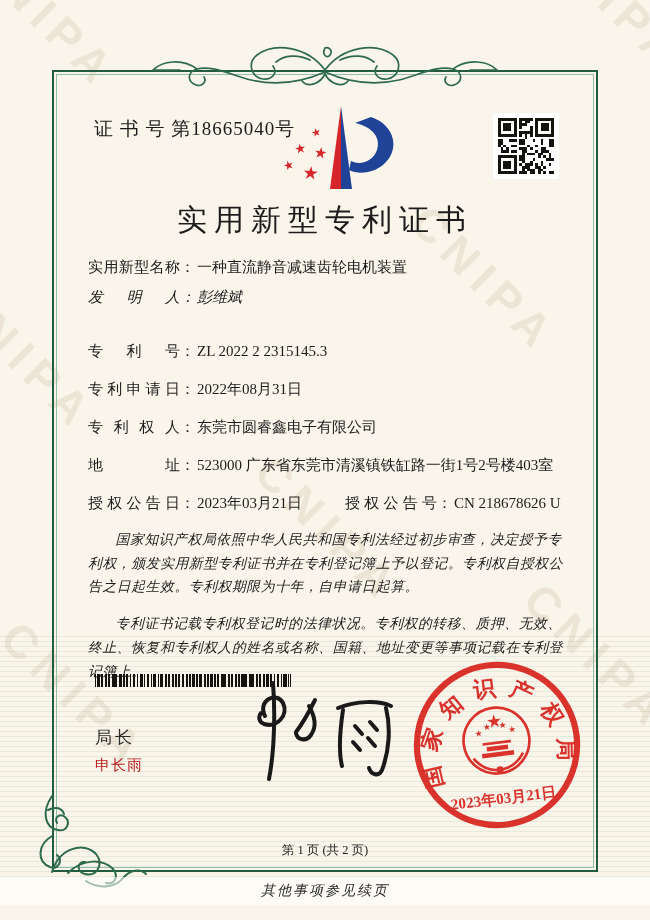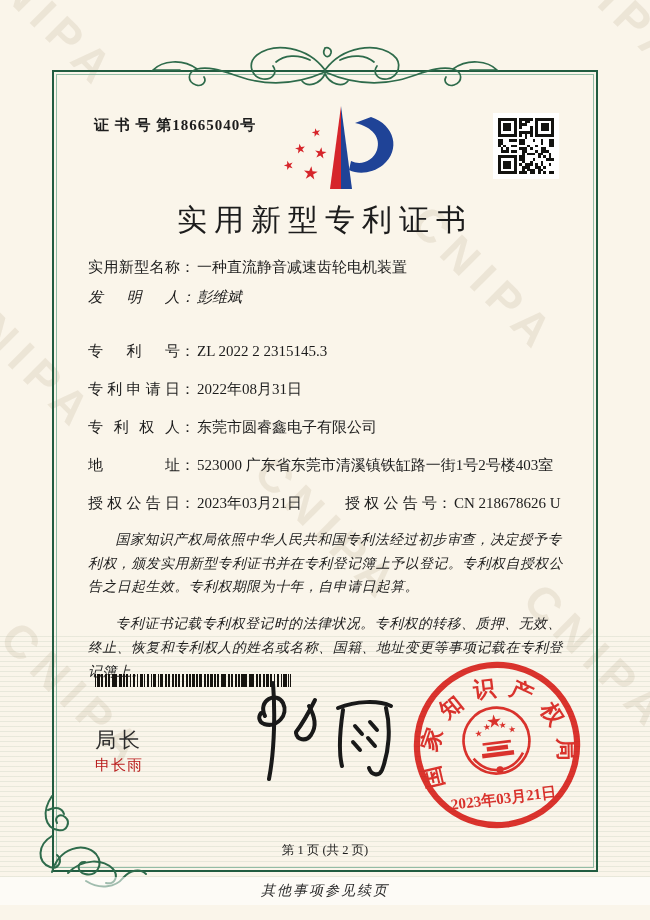--- a/index.html
+++ b/index.html
@@ -16,41 +16,41 @@
   .waves{position:absolute;left:0;top:636px;width:650px;height:242px;
          background:repeating-linear-gradient(180deg,rgba(140,165,140,0.16) 0 1px,transparent 1px 5px);
          pointer-events:none;}
   
   .frame{position:absolute;left:52px;top:70px;width:546px;height:802px;
          border:2.5px solid #215c40;box-sizing:border-box;}
   .frame::before{content:"";position:absolute;left:2px;top:2px;right:2px;bottom:2px;
          border:1px solid #94bda6;}
   .ornament{position:absolute;pointer-events:none;}
   
-  .cert-no{position:absolute;left:94px;top:116px;font-size:15px;letter-spacing:1px;font-weight:bold;}
+  .cert-no{position:absolute;left:94px;top:116px;font-size:19px;letter-spacing:1px;}
   .logo{position:absolute;left:275px;top:103px;}
   .qr-box{position:absolute;left:493px;top:113px;width:66px;height:66px;background:#fff;
           display:flex;align-items:center;justify-content:center;}
   .title{position:absolute;left:0;top:200px;width:650px;text-align:center;
          font-size:30px;font-weight:normal;letter-spacing:7px;}
   .fields{position:absolute;left:0;top:0;width:650px;}
   .field-row{position:absolute;left:88px;font-size:15px;white-space:nowrap;height:22px;}
   .lab{display:inline-block;width:92px;text-align:justify;text-align-last:justify;}
   .colon{display:inline-block;margin-right:2px;}
   .grant-group{position:absolute;left:257px;top:0;white-space:nowrap;}
   .paras{position:absolute;left:88px;top:528px;width:478px;}
   .paras p{margin:0 0 13px 0;font-size:13.8px;font-style:italic;line-height:1.72;
            text-indent:2em;letter-spacing:0.6px;}
   .barcode{position:absolute;left:95px;top:674px;width:196px;height:13px;
      background-image:
        repeating-linear-gradient(90deg,#16130e 0 1.5px,transparent 1.5px 3.5px),
        repeating-linear-gradient(90deg,#16130e 0 1px,transparent 1px 6.5px),
        repeating-linear-gradient(90deg,transparent 0 2px,#16130e 2px 3px,transparent 3px 9px);}
   .signer-title{position:absolute;left:95px;top:726px;font-family:"Liberation Sans",sans-serif;
-       font-size:21px;letter-spacing:3px;color:#2b2b2b;}
+       font-size:17px;letter-spacing:3px;color:#2b2b2b;}
   .signer-name{position:absolute;left:95px;top:756px;font-family:"Liberation Sans",sans-serif;
        font-size:15px;letter-spacing:1px;color:#b91c1c;}
   .signature{position:absolute;left:235px;top:676px;}
   .seal{position:absolute;left:408px;top:656px;transform:rotate(-7deg);
         mix-blend-mode:multiply;opacity:0.95;}
   .page-info{position:absolute;left:0;top:842px;width:650px;text-align:center;font-size:12.5px;}
   .footer-strip{position:absolute;left:0;top:877px;width:650px;height:28px;
         background:rgba(255,255,255,0.55);}
   .footer-note{position:absolute;left:0;top:882px;width:650px;text-align:center;
         font-size:14px;font-style:italic;letter-spacing:2px;color:#2a2a2a;}

